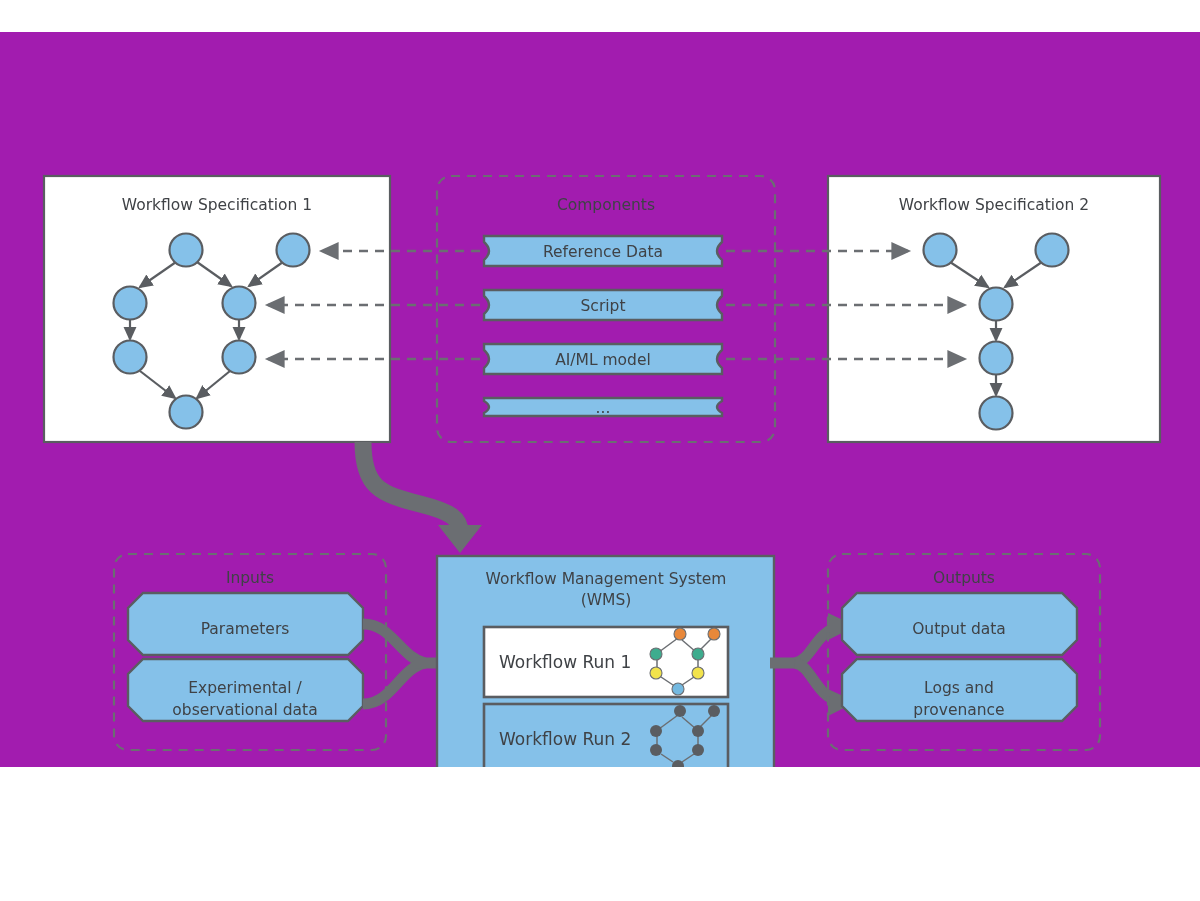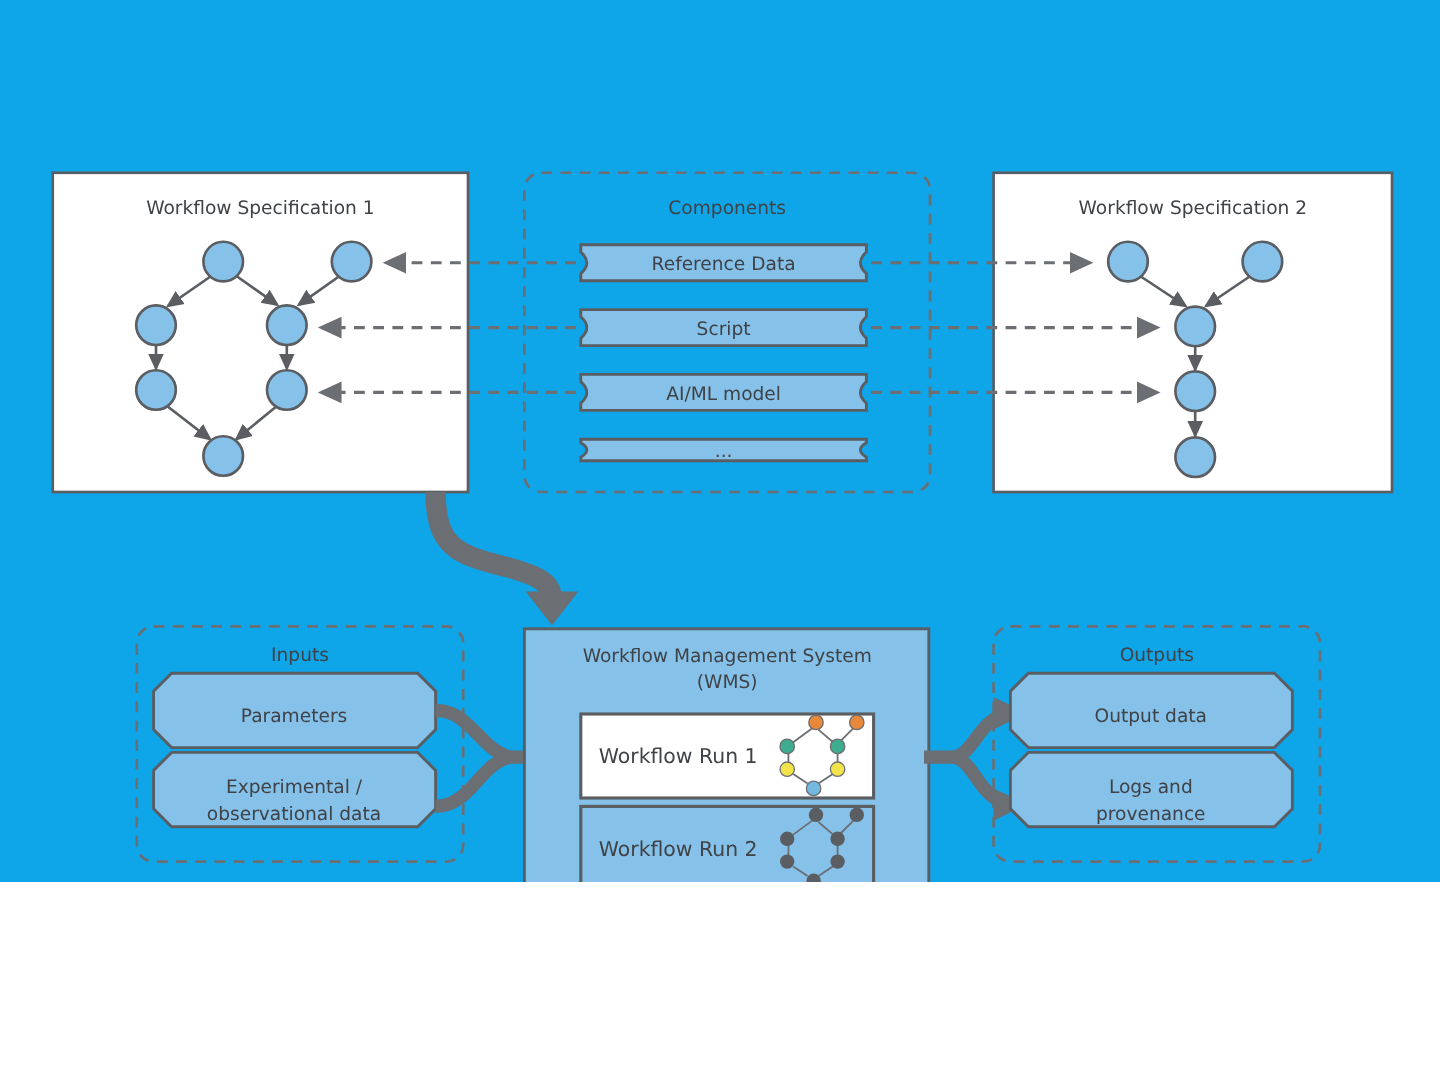--- a/index.html
+++ b/index.html
@@ -1,18 +1,18 @@
 <!DOCTYPE html>
 <html><head>
 <meta charset="utf-8">
 <title>Workflow diagram</title>
 <style>
   html,body{margin:0;padding:0;background:#ffffff;}
   body{font-family:"DejaVu Sans","Liberation Sans",sans-serif;}
-  #stage{position:relative;width:1200px;height:735px;background:#0ea5e9;overflow:hidden;}
+  #stage{position:relative;width:1200px;height:735px;background:#a21caf;overflow:hidden;margin-top:32px;}
   #stage svg{position:absolute;left:0;top:0;}
   .lbl{font-family:"DejaVu Sans","Liberation Sans",sans-serif;fill:#3f4246;}
   .box-title{font-size:15.5px;text-anchor:middle;}
   .item-text{font-size:15.5px;text-anchor:middle;}
   .run-text{font-size:17px;text-anchor:start;}
   .caption{font-family:"DejaVu Sans","Liberation Sans",sans-serif;font-size:26px;font-weight:bold;fill:#1a1a1a;}
 </style>
 </head>
 <body>
 

